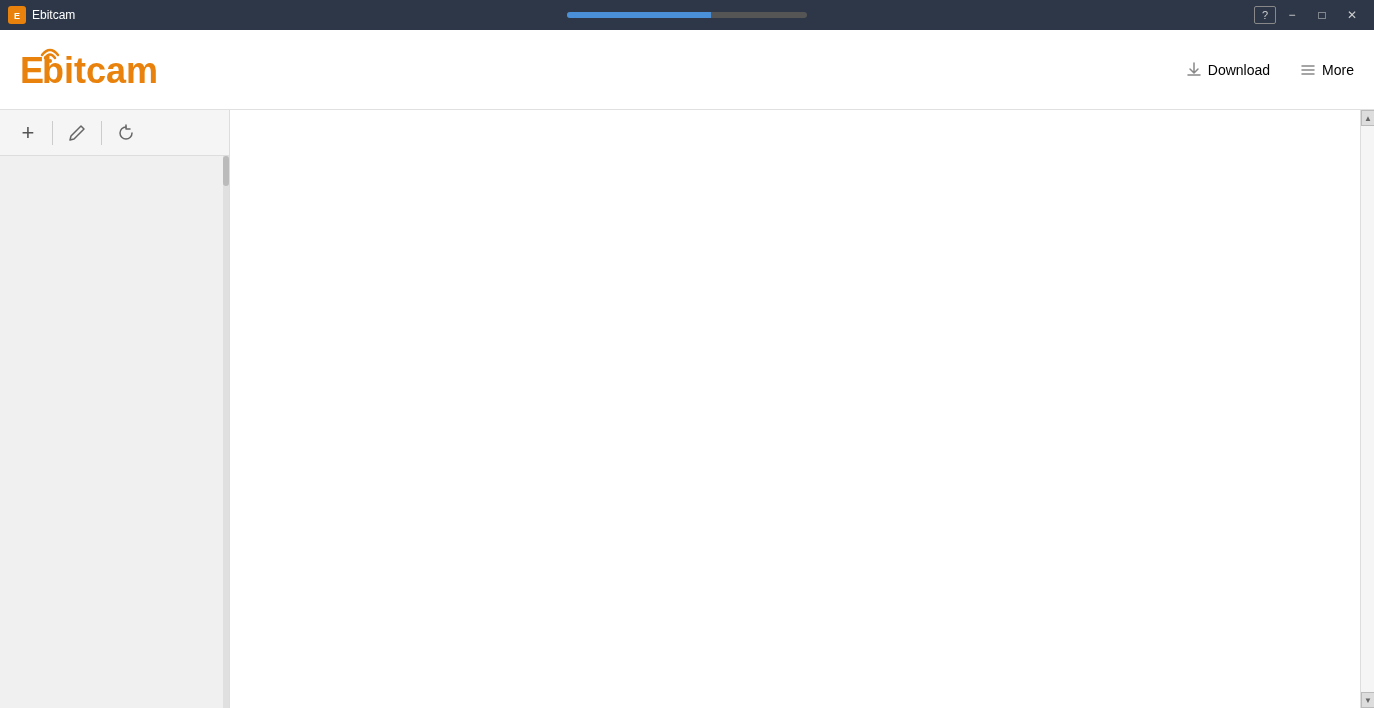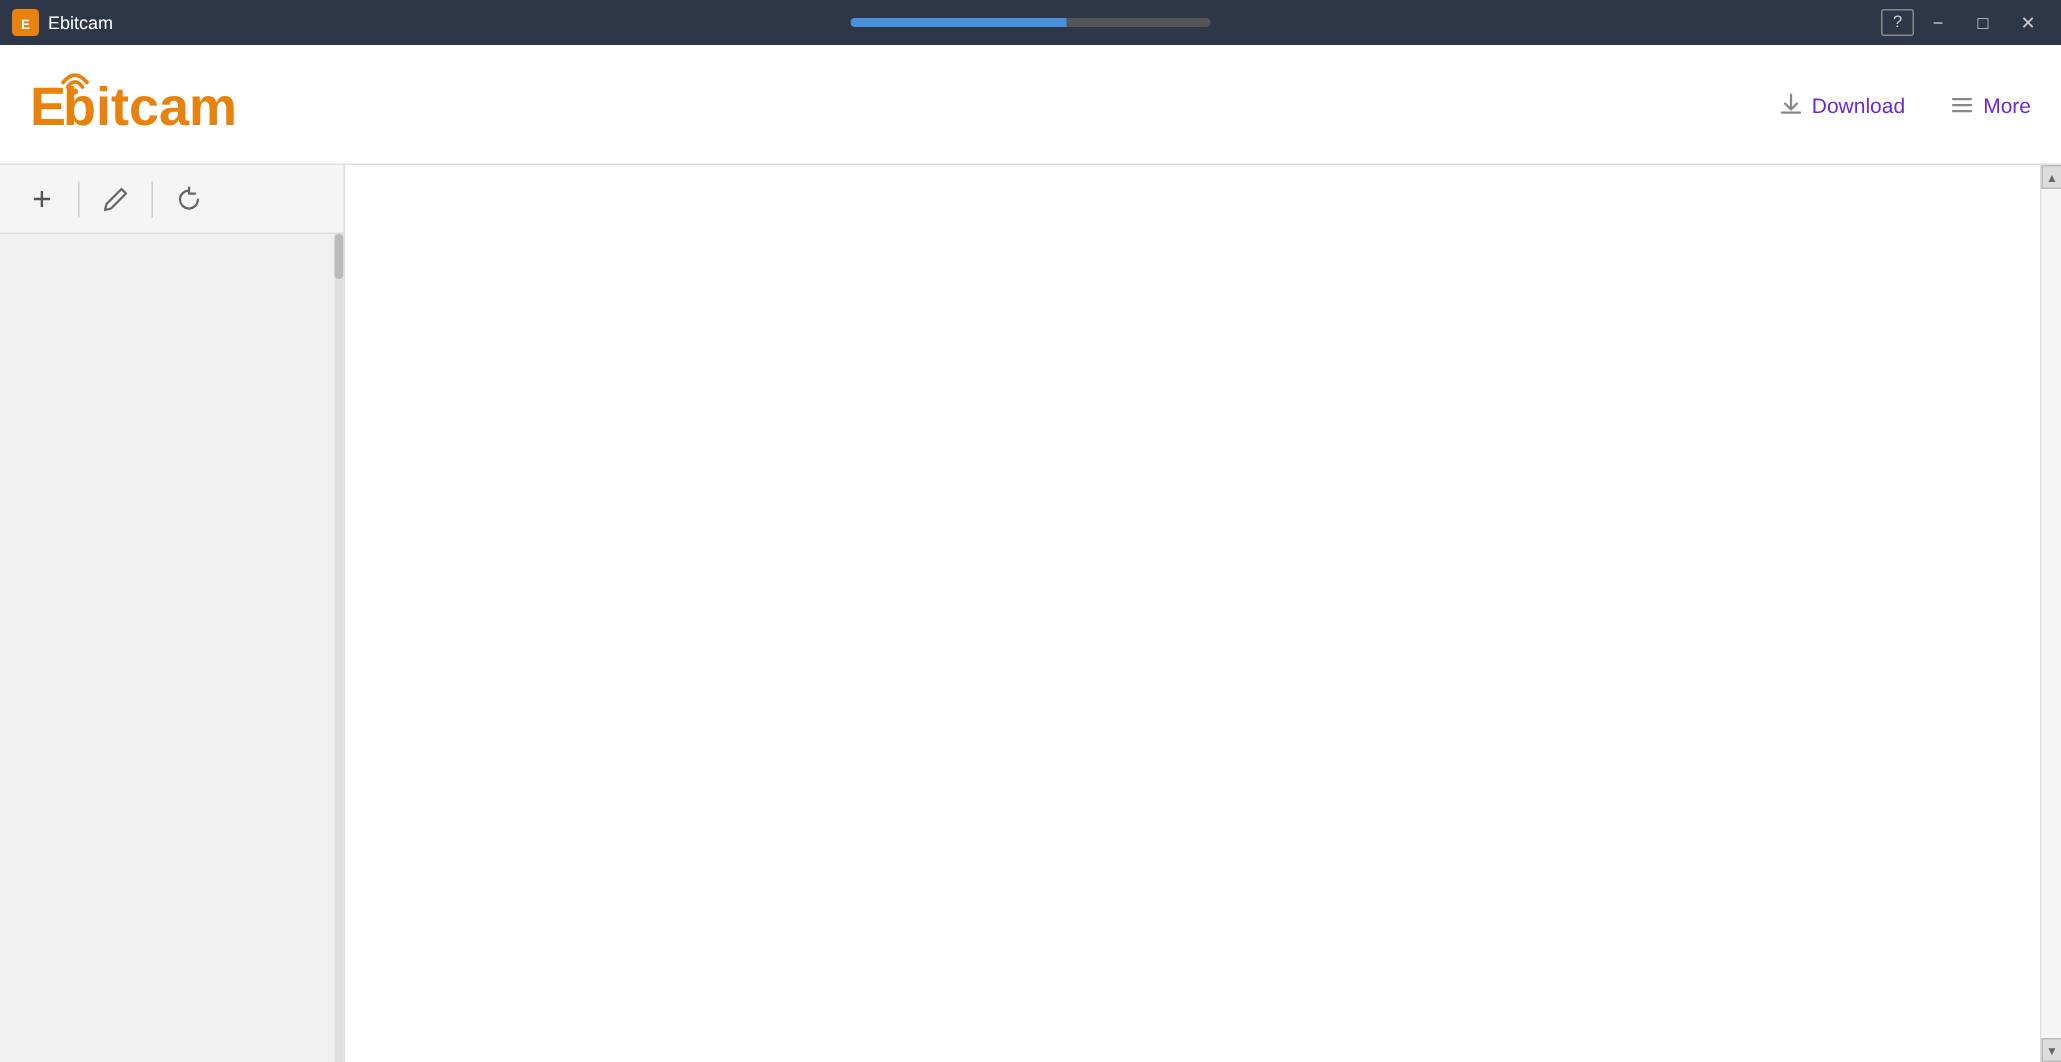--- a/index.html
+++ b/index.html
@@ -127,21 +127,21 @@
       gap: 30px;
     }
 
     .header-btn {
       display: flex;
       align-items: center;
       gap: 6px;
       background: none;
       border: none;
       cursor: pointer;
-      color: #6d28d9;
+      color: #000000;
       font-size: 14px;
     }
 
     
     .toolbar {
       width: 230px;
       height: 50px;
       background: #f5f5f5;
       display: flex;
       align-items: center;

